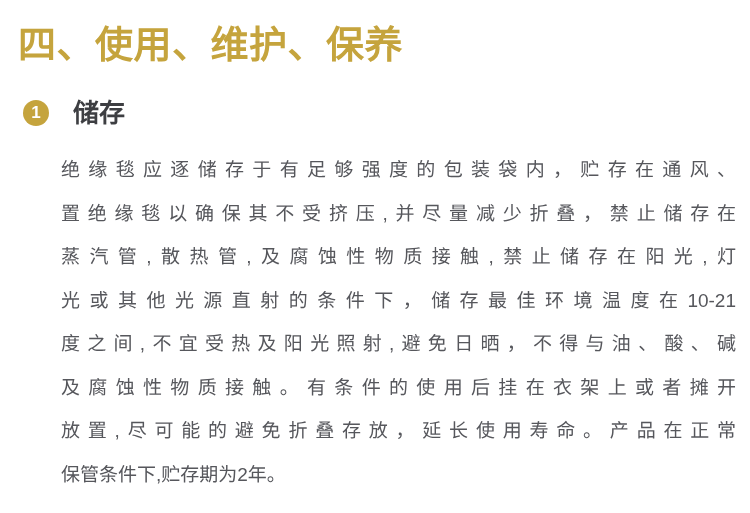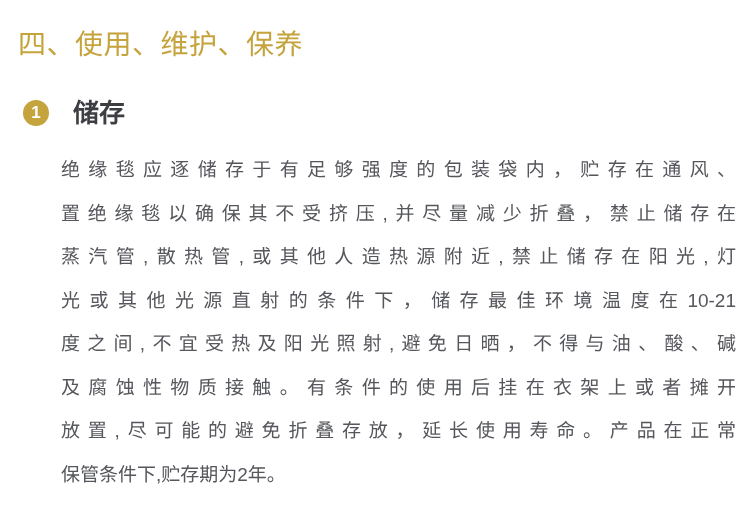--- a/index.html
+++ b/index.html
@@ -21,23 +21,23 @@
     font-family: "Liberation Sans", "DejaVu Sans", sans-serif;
     overflow: hidden;
   }
   .page {
     width: 750px;
     height: 513px;
     position: relative;
   }
   .section-title {
     margin: 27px 0 0 18px;
-    font-size: 28px;
+    font-size: 38px;
     line-height: 36px;
-    font-weight: 400;
+    font-weight: 700;
     color: var(--accent_gold);
     letter-spacing: 0.5px;
   }
   .subsection-header {
     display: flex;
     align-items: center;
     gap: 12px;
     margin: 22px 0 0 23px;
   }
   .num-badge {
@@ -91,21 +91,21 @@
   <div class="subsection-header">
     <span class="num-badge">
       <span>1</span>
     </span>
     <h2 class="subsection-title">储存</h2>
   </div>
 
   <div class="paragraph">
     <p class="line j">绝缘毯应逐储存于有足够强度的包装袋内，贮存在通风、</p>
     <p class="line j">置绝缘毯以确保其不受挤压,并尽量减少折叠，禁止储存在</p>
-    <p class="line j">蒸汽管,散热管,或其他人造热源附近,禁止储存在阳光,灯</p>
+    <p class="line j">蒸汽管,散热管,及腐蚀性物质接触,禁止储存在阳光,灯</p>
     <p class="line j">光或其他光源直射的条件下，储存最佳环境温度在10-21</p>
     <p class="line j">度之间,不宜受热及阳光照射,避免日晒，不得与油、酸、碱</p>
     <p class="line j">及腐蚀性物质接触。有条件的使用后挂在衣架上或者摊开</p>
     <p class="line j">放置,尽可能的避免折叠存放，延长使用寿命。产品在正常</p>
     <p class="line last">保管条件下,贮存期为2年。</p>
   </div>
 
 </main>
 
 </body></html>

